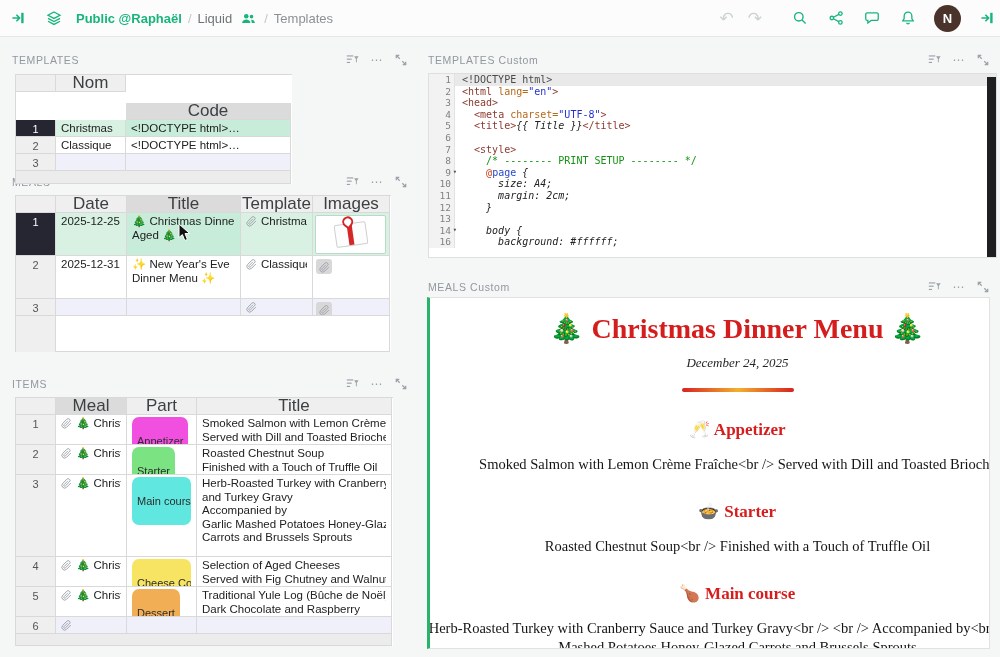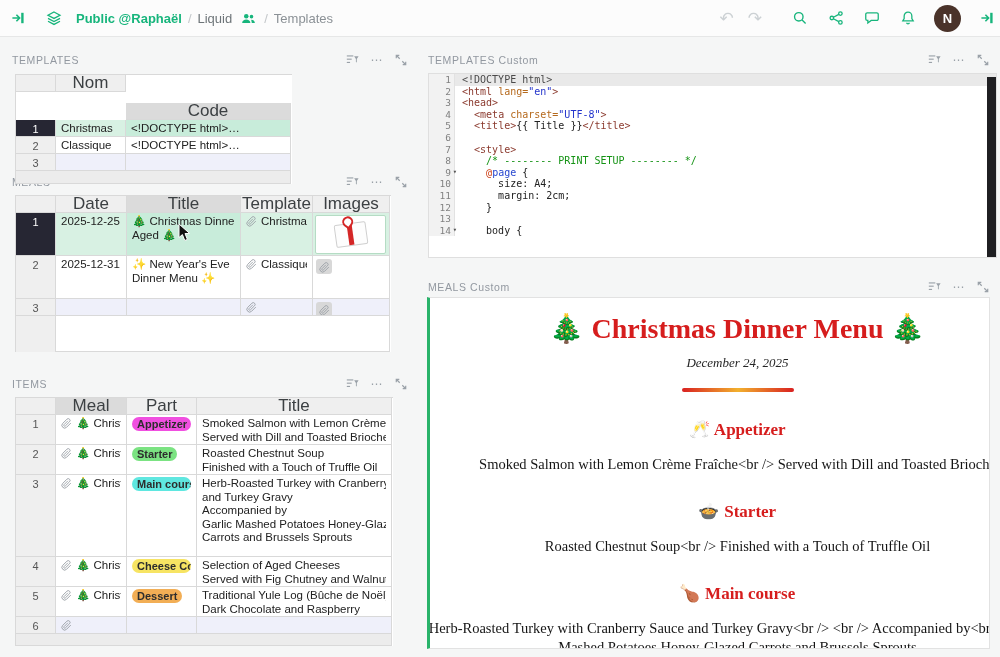--- a/index.html
+++ b/index.html
@@ -32,21 +32,21 @@
   .th{background:#efefef;color:#3c4043;text-align:center;font-size:17px;display:flex;align-items:center;justify-content:center;}
   .th.selcol{background:#dbdbdb;}
   .rn{background:#efefef;color:#555;display:flex;align-items:flex-start;justify-content:center;padding-top:3px;font-size:11px;}
   .rn.seln{background:#262633;color:#fff;}
   .selrow{background:#d8f1e3;}
   .selcell{background:#c8ecda;}
   .newrow{background:#eff0fa;}
   .cellline{white-space:nowrap;overflow:hidden;line-height:13.5px;}
   .linkcell{display:flex;align-items:flex-start;gap:4px;}
   .clip{width:11px;height:11px;flex:none;margin-top:1px;}
-  .badge{display:inline-block;border-radius:7px;padding:1px 5px;font-size:11px;color:#2d2d2d;white-space:nowrap;max-width:100%;overflow:hidden;box-sizing:border-box;font-weight:bold;}
+  .badge{display:inline-block;border-radius:7px;padding:18px 5px;font-size:11px;color:#2d2d2d;white-space:nowrap;max-width:100%;overflow:hidden;box-sizing:border-box;}
   .attachbtn{width:16px;height:15px;border-radius:3px;background:#d8d8d8;display:flex;align-items:center;justify-content:center;}
   .gthumb{width:69px;height:37px;border:1px solid #b5dcc4;border-radius:2px;background:#fff;margin:1px;
     display:flex;align-items:center;justify-content:center;}
   .gift{width:30px;height:21px;background:#fdfdfd;border:1px solid #cfcfcf;border-radius:2px;position:relative;transform:rotate(-8deg);}
   .gift:before{content:'';position:absolute;left:12px;top:0;bottom:0;width:5px;background:#d42626;}
   .gift:after{content:'';position:absolute;top:-8px;left:8px;width:7px;height:7px;border:2px solid #d42626;
     border-radius:60% 60% 0 60%;transform:rotate(45deg);background:#fff;}
   .footerstrip{background:#ececec;border-bottom:1px solid #d9d9d9;border-right:1px solid #d9d9d9;box-sizing:border-box;}
   .fillzone{display:flex;}
   .fillgutter{background:#efefef;border-right:1px solid #d9d9d9;box-sizing:border-box;}
@@ -55,21 +55,21 @@
     border:1px solid #dfdfdf;box-sizing:border-box;overflow:hidden;
     font-family:"DejaVu Sans Mono","Liberation Mono",monospace;font-size:10px;line-height:11.6px;}
   #codescroll{position:absolute;right:0;top:3px;bottom:0;width:9px;background:#1f1f22;}
   .cline{display:flex;height:11.6px;}
   .cgut{width:26px;flex:none;background:#f2f2f2;border-right:1px solid #e2e2e2;color:#818181;
     text-align:right;padding-right:3px;box-sizing:border-box;font-size:9.5px;position:relative;}
   .cgut .fold{position:absolute;right:-3px;top:0;color:#555;font-size:7px;}
   .ccode{padding-left:7px;white-space:pre;flex:1;color:#222;}
   .cline.active .ccode{background:#e9e9e9;}
   .cm-m{color:#4a4a4a;} .cm-t{color:#8b3a2e;} .cm-a{color:#b5691c;} .cm-s{color:#2233cc;}
-  .cm-c{color:#159315;} .cm-r{color:#cc2424;} .cm-k{color:#cc3c11;} .cm-d{color:#2747cf;} .cm-p{color:#222;}
+  .cm-c{color:#159315;} .cm-r{color:#cc2424;} .cm-k{color:#cc3c11;} .cm-d{color:#2747cf;} .cm-p{color:#222;font-style:italic;}
   
   #preview{position:absolute;left:427px;top:297px;width:563px;height:352px;background:#fff;box-sizing:border-box;
     border:1px solid #e2e2e2;border-left:3px solid #29b36a;overflow:hidden;}
   #menu{width:645px;margin-left:-15px;text-align:center;font-family:"Liberation Serif","DejaVu Serif",serif;color:#151515;}
   #menu-title{font-size:28px;font-weight:700;margin-top:14px;}
   #menu-date{font-size:13px;font-style:italic;margin-top:10px;color:#262626;}
   #menu-divider{width:112px;height:4px;border-radius:2px;margin:17px auto 0;}
   .msec-h{font-size:17px;font-weight:700;margin-top:27px;}
   .msec-b{font-size:14.5px;margin-top:15px;line-height:19px;}
   
@@ -502,20 +502,24 @@
           <div class="ccode"><span class="cm-p">    }</span></div>
         </div>
         <div class="cline">
           <div class="cgut">13</div>
           <div class="ccode">&nbsp;</div>
         </div>
         <div class="cline">
           <div class="cgut">14<span class="fold">▾</span></div>
           <div class="ccode"><span class="cm-p">    body {</span></div>
         </div>
+        <div class="cline">
+          <div class="cgut">16</div>
+          <div class="ccode"><span class="cm-p">      background: #ffffff;</span></div>
+        </div>
       </div>
     <div id="codescroll"></div>
   </div>
 
   <div id="preview">
     <div id="menu">
       <div id="menu-title" style="color: rgb(214, 29, 29);">🎄 Christmas Dinner Menu 🎄</div>
       <div id="menu-date">December 24, 2025</div>
       <div id="menu-divider" style="background: linear-gradient(90deg, rgb(217, 33, 33) 0%, rgb(242, 176, 46) 50%, rgb(217, 33, 33) 100%);"></div>
       <div id="menu-sections">

